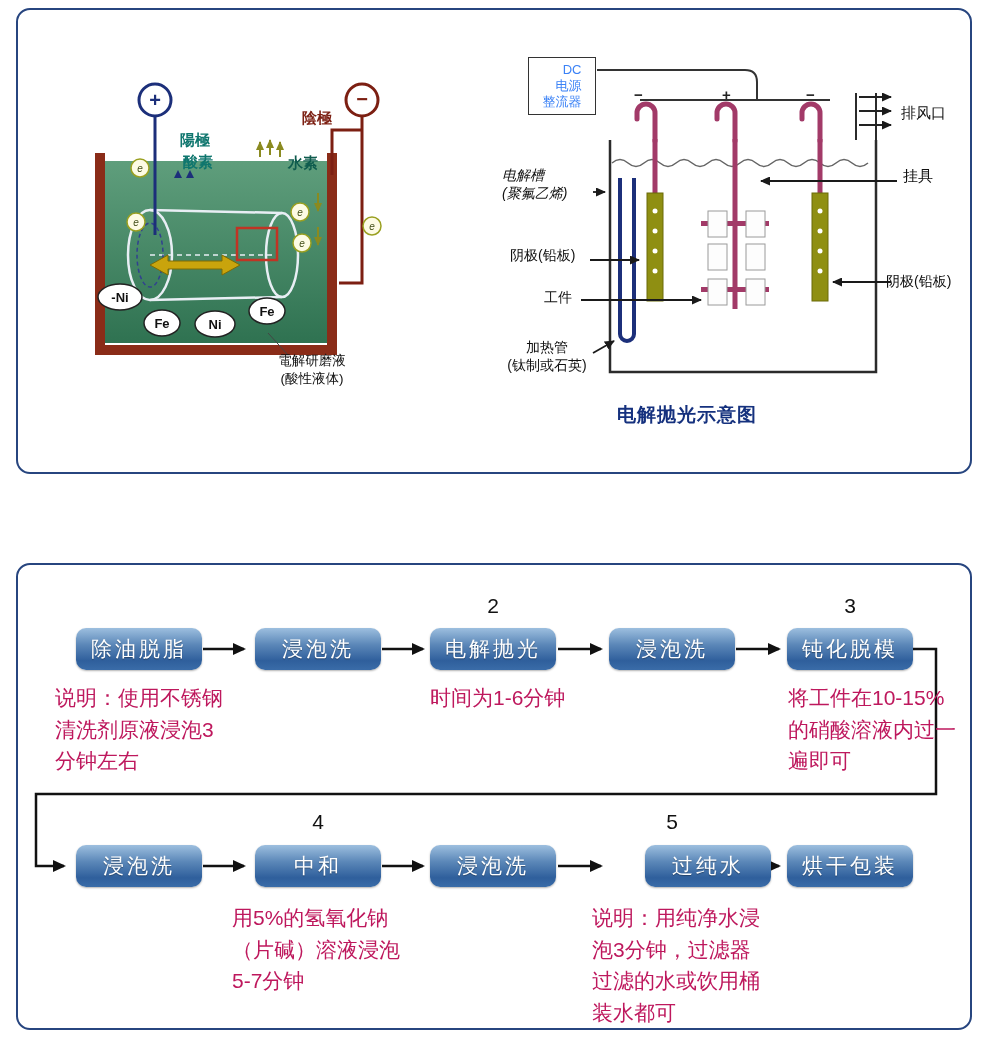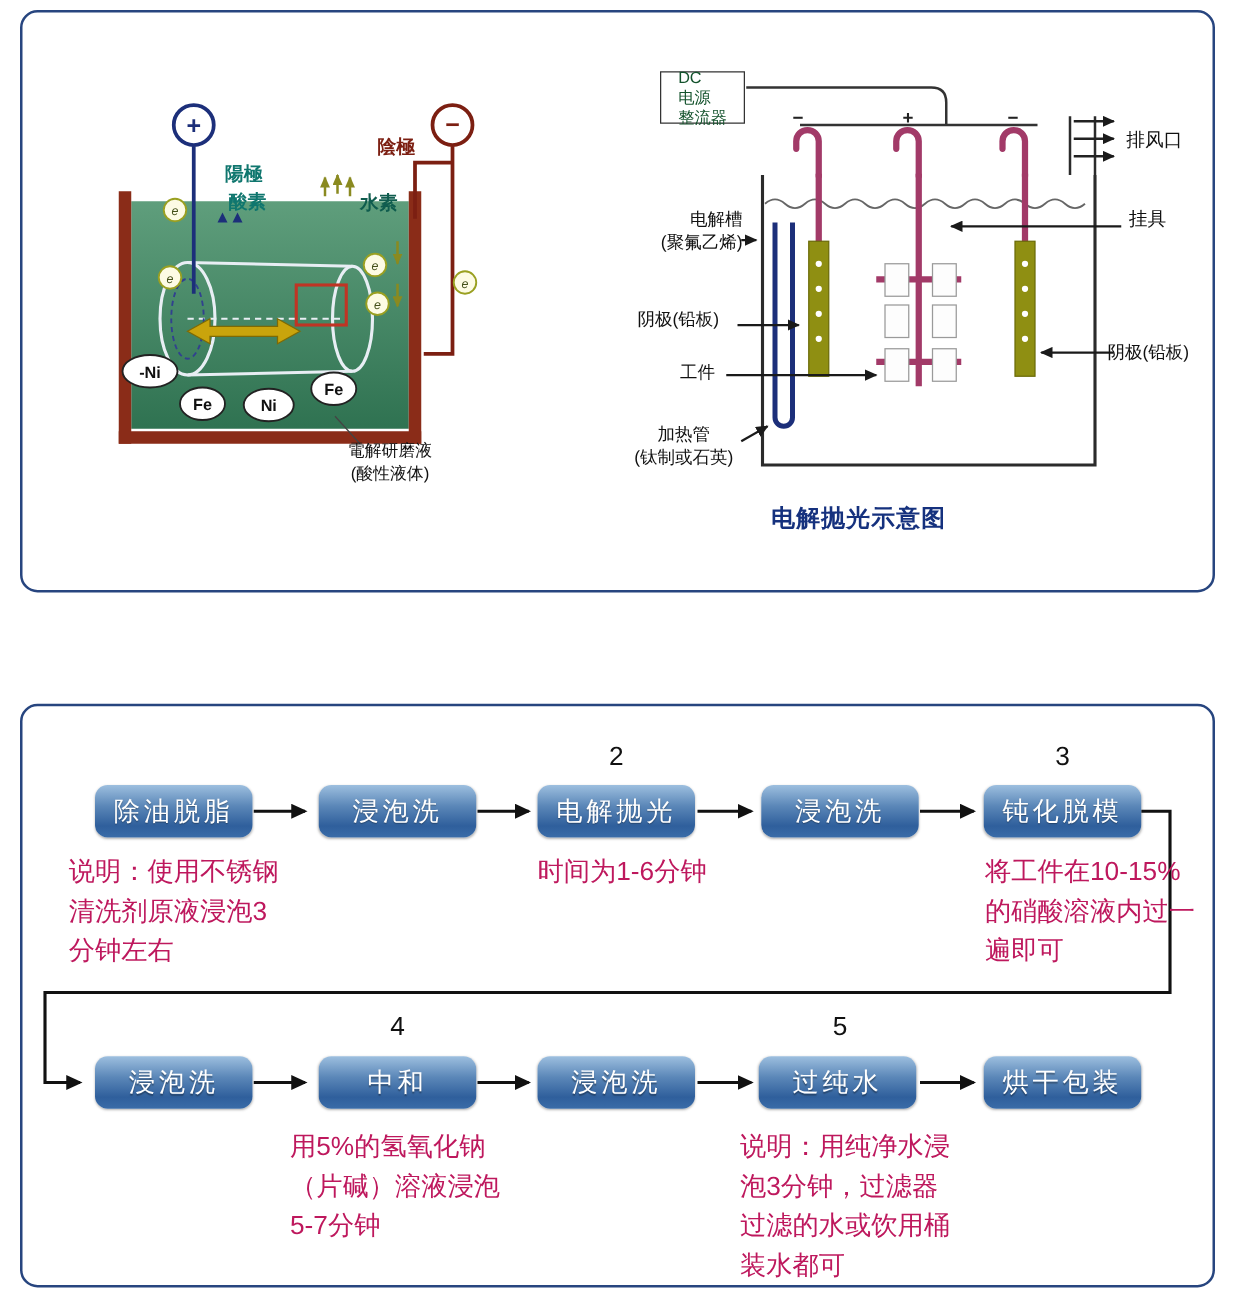--- a/index.html
+++ b/index.html
@@ -7,23 +7,23 @@
   #page { position:relative; width:1000px; height:1044px; background:#fff; overflow:hidden; }
   .panel { position:absolute; border:2px solid #27457f; border-radius:14px; background:#fff; }
   #top-panel { left:16px; top:8px; width:956px; height:466px; }
   #flow-panel { left:16px; top:563px; width:956px; height:467px; }
   svg.layer { position:absolute; }
   .lbl { position:absolute; color:#111; font-size:14px; line-height:1.3; white-space:pre-line; }
   .navy { color:#0f766e; font-weight:bold; font-size:15px;padding-left:20px; }
   .maroon { color:#7c1f12; font-weight:bold; font-size:15px; }
   .teal { color:#0f5c4e; font-weight:bold; font-size:15px;margin-left:42px; }
   .caption { position:absolute; color:#15317e; font-weight:bold; font-size:19px; letter-spacing:1px; text-align:center; }
-  .dcbox { position:absolute; left:528px; top:57px; width:68px; height:42px; border:1.5px solid #333;
-           display:flex; align-items:center; justify-content:center; text-align:left;
-           font-size:13px; line-height:1.25; color:#14532d; white-space:pre-line; }
+  .dcbox { position:absolute; left:528px; top:57px; width:68px; height:58px; border:1.5px solid #333;
+           display:flex; align-items:center; justify-content:center; text-align:right;
+           font-size:13px; line-height:1.25; color:#3b82f6; white-space:pre-line; }
   .sign { position:absolute; font-size:15px; font-weight:bold; color:#222; }
   .btn { position:absolute; width:126px; height:42px; border-radius:10px; display:flex; align-items:center; justify-content:center;
          color:#fff; font-weight:normal; font-size:21px; letter-spacing:3px;
          background:linear-gradient(180deg,#9dbfdf 0%, #5b87b8 40%, #2f5f9c 78%, #3a6ca8 100%);
          box-shadow:0 1px 2px rgba(0,0,0,0.3); text-shadow:0 1px 1px rgba(0,0,0,0.35); }
   .stepnum { position:absolute; width:126px; text-align:center; font-size:21px; color:#111; }
   .note { position:absolute; font-size:21px; color:#be185d; line-height:1.5; white-space:pre-line; }
 </style>
 </head>
 <body>
@@ -214,21 +214,21 @@
   </svg>
 
   <div class="dcbox">DC
 电源
 整流器</div>
   <div class="sign" style="left:634px; top:86px;">−</div>
   <div class="sign" style="left:722px; top:86px;">+</div>
   <div class="sign" style="left:806px; top:86px;">−</div>
   <div class="lbl" style="left:901px; top:103px; font-size:15px;">排风口</div>
   <div class="lbl" style="left:903px; top:166px; font-size:15px;">挂具</div>
-  <div class="lbl" style="left:502px; top:166px; width:92px; text-align:right;">电解槽
+  <div class="lbl" style="left:502px; top:166px; width:92px; text-align:left;font-style:italic;">电解槽
 (聚氟乙烯)</div>
   <div class="lbl" style="left:510px; top:246px;">阴极(铅板)</div>
   <div class="lbl" style="left:544px; top:288px;">工件</div>
   <div class="lbl" style="left:496px; top:338px; width:102px; text-align:center;">加热管
 (钛制或石英)</div>
   <div class="lbl" style="left:886px; top:272px;">阴极(铅板)</div>
   <div class="caption" style="left:567px; top:402px; width:240px;">电解抛光示意图</div>
 
   <div class="panel" id="flow-panel"></div>
 
@@ -267,21 +267,21 @@
   <div class="note" style="left:788px; top:682px; width:175px;">将工件在10-15%
 的硝酸溶液内过一
 遍即可</div>
 
   <div class="stepnum" style="left:255px; top:810px;">4</div>
   <div class="stepnum" style="left:609px; top:810px;">5</div>
 
   <div class="btn" style="left:76px; top:845px;">浸泡洗</div>
   <div class="btn" style="left:255px; top:845px;">中和</div>
   <div class="btn" style="left:430px; top:845px;">浸泡洗</div>
-  <div class="btn" style="left:607px; top:845px;">过纯水</div>
+  <div class="btn" style="left:645px; top:845px;">过纯水</div>
   <div class="btn" style="left:787px; top:845px;">烘干包装</div>
 
   <div class="note" style="left:232px; top:902px; width:175px;">用5%的氢氧化钠
 （片碱）溶液浸泡
 5-7分钟</div>
   <div class="note" style="left:592px; top:902px; width:180px;">说明：用纯净水浸
 泡3分钟，过滤器
 过滤的水或饮用桶
 装水都可</div>
 

